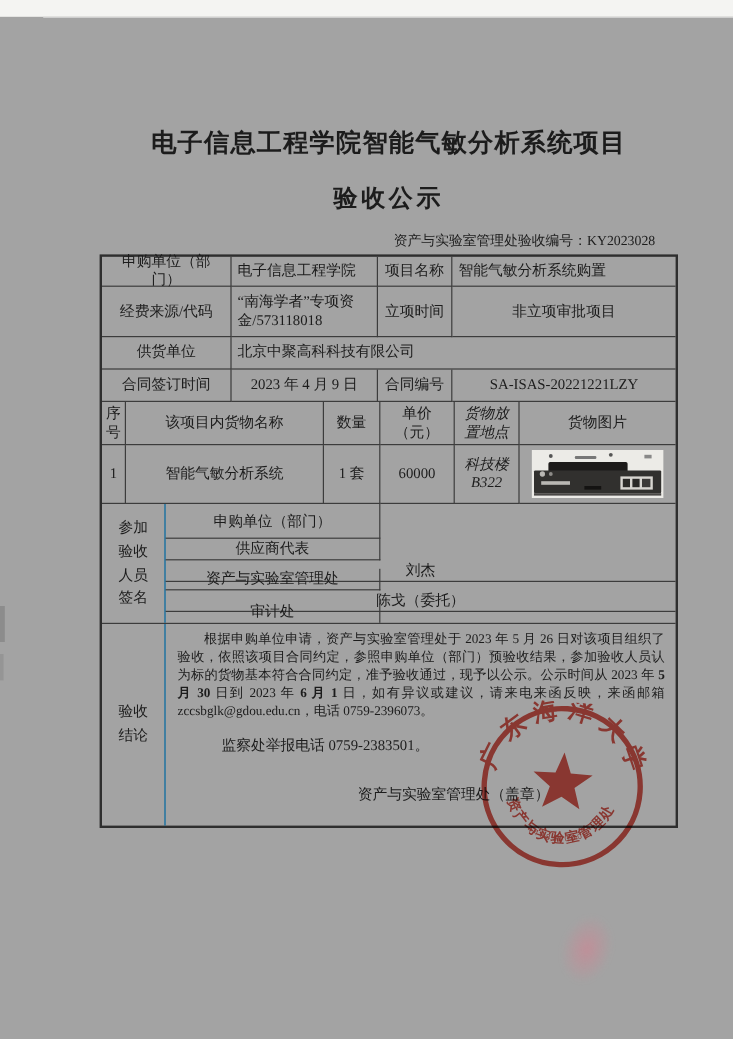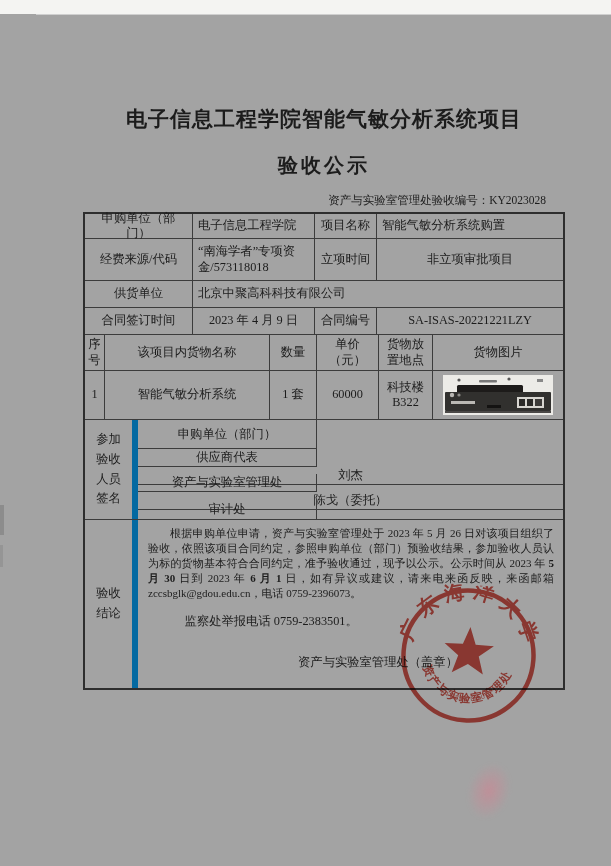--- a/index.html
+++ b/index.html
@@ -42,24 +42,24 @@
   .secA{grid-template-columns:108px 122px 62px 1fr;grid-template-rows:25px 42px 27px 27px;}
   .secB{grid-template-columns:20px 165px 47px 62px 54px 1fr;grid-template-rows:36px 49px;}
   .cell{
     display:flex;align-items:center;justify-content:center;text-align:center;
     padding:1px 5px;box-sizing:border-box;line-height:1.25;
   }
   .br{border-right:1px solid #3c3c3c;}
   .bb{border-bottom:1px solid #3c3c3c;}
   .left{justify-content:flex-start;text-align:left;}
   .span3{grid-column:2 / 5;text-align:right;}
-  .tight{padding:1px 7px;}
+  .tight{padding:1px 7px;font-style:italic;}
   
   .secC{display:flex;border-bottom:1px solid #3c3c3c;}
-  .vlabel-cell{width:53px;border-right:6px solid #0369a1;display:flex;align-items:center;justify-content:center;box-sizing:border-box;}
+  .vlabel-cell{width:53px;border-right:1px solid #0369a1;display:flex;align-items:center;justify-content:center;box-sizing:border-box;}
   .vlabel{width:26px;line-height:1.6;text-align:center;word-break:break-all;}
   .sig-rows{flex:1;display:flex;flex-direction:column;}
   .sig-row{display:flex;}
   .sig-row .role{width:179px;border-right:1px solid #3c3c3c;}
   .sig-row .names{flex:1;}
   .sig-row>div{display:flex;align-items:center;justify-content:center;box-sizing:border-box;}
   .h29{height:29px;}.h25{height:25px;flex-direction:column;}.h20{height:20px;}
   .sbb{border-bottom:1px solid #3c3c3c;}
   
   .secD{display:flex;height:168px;}

